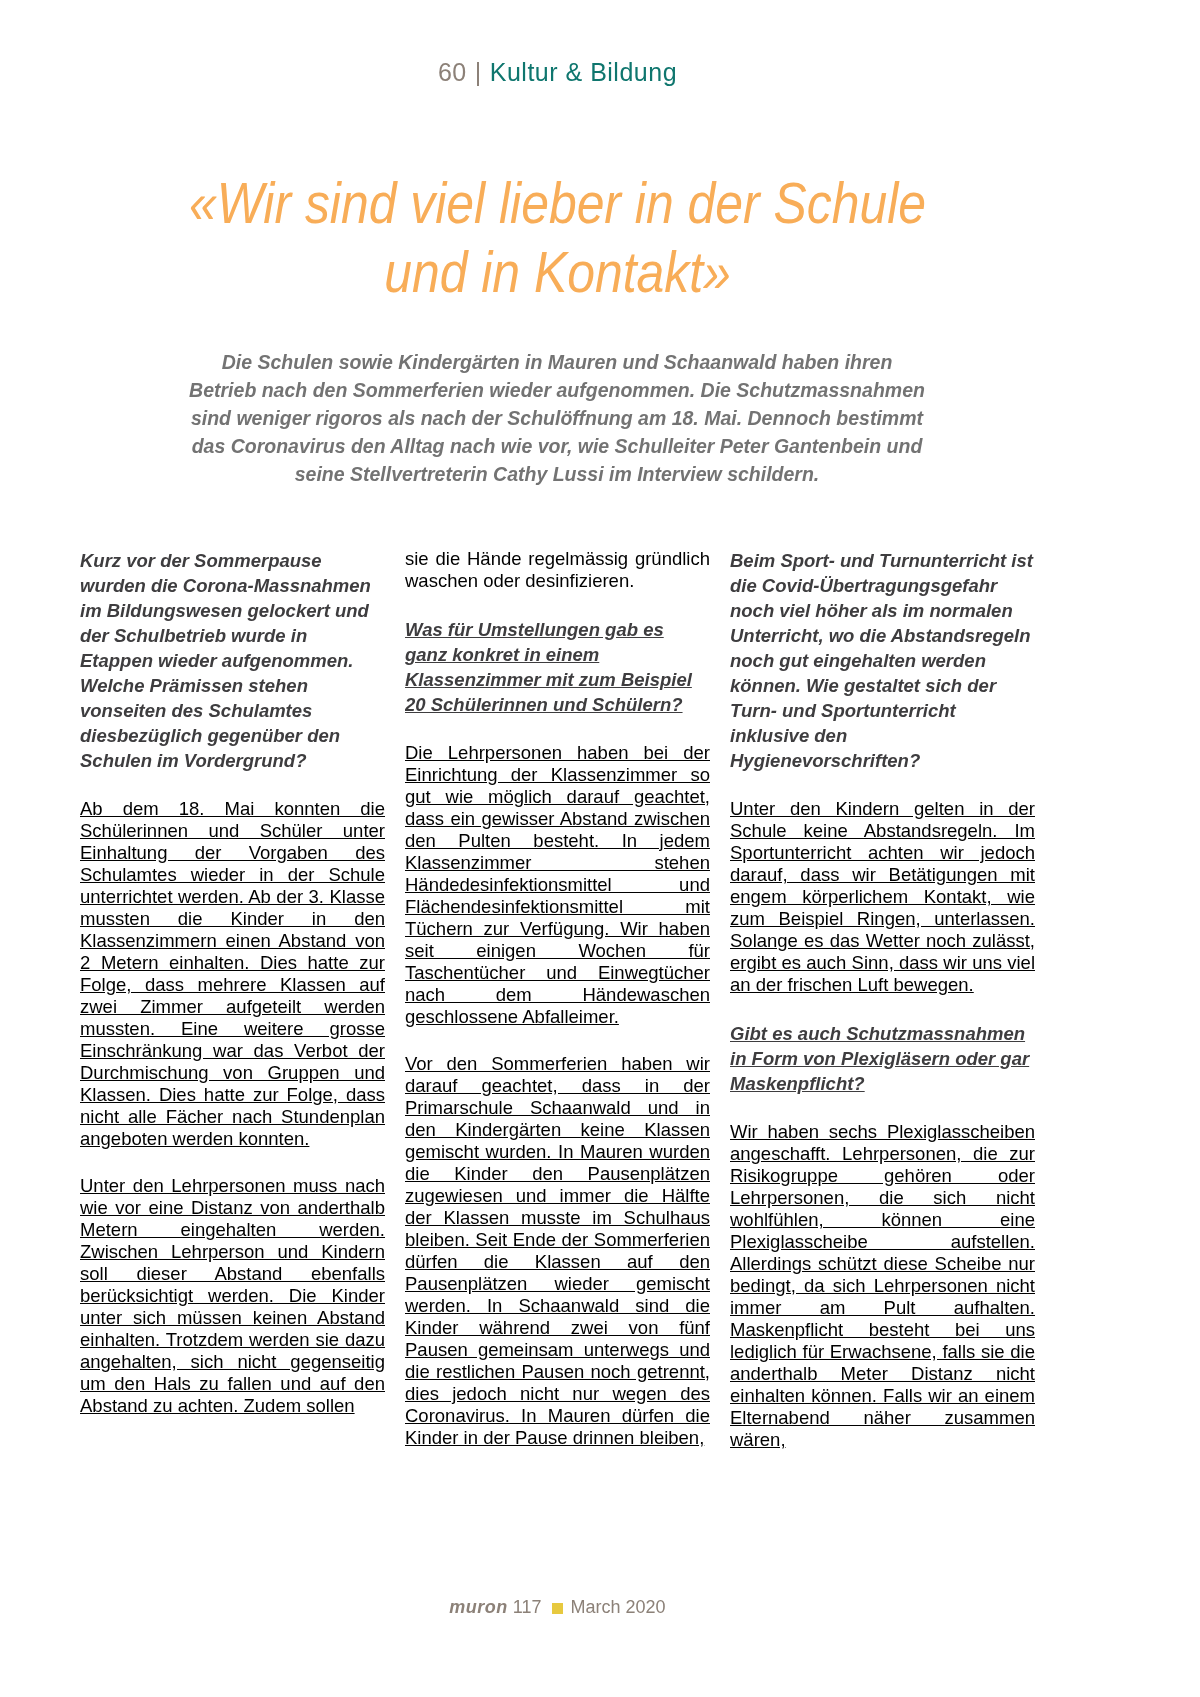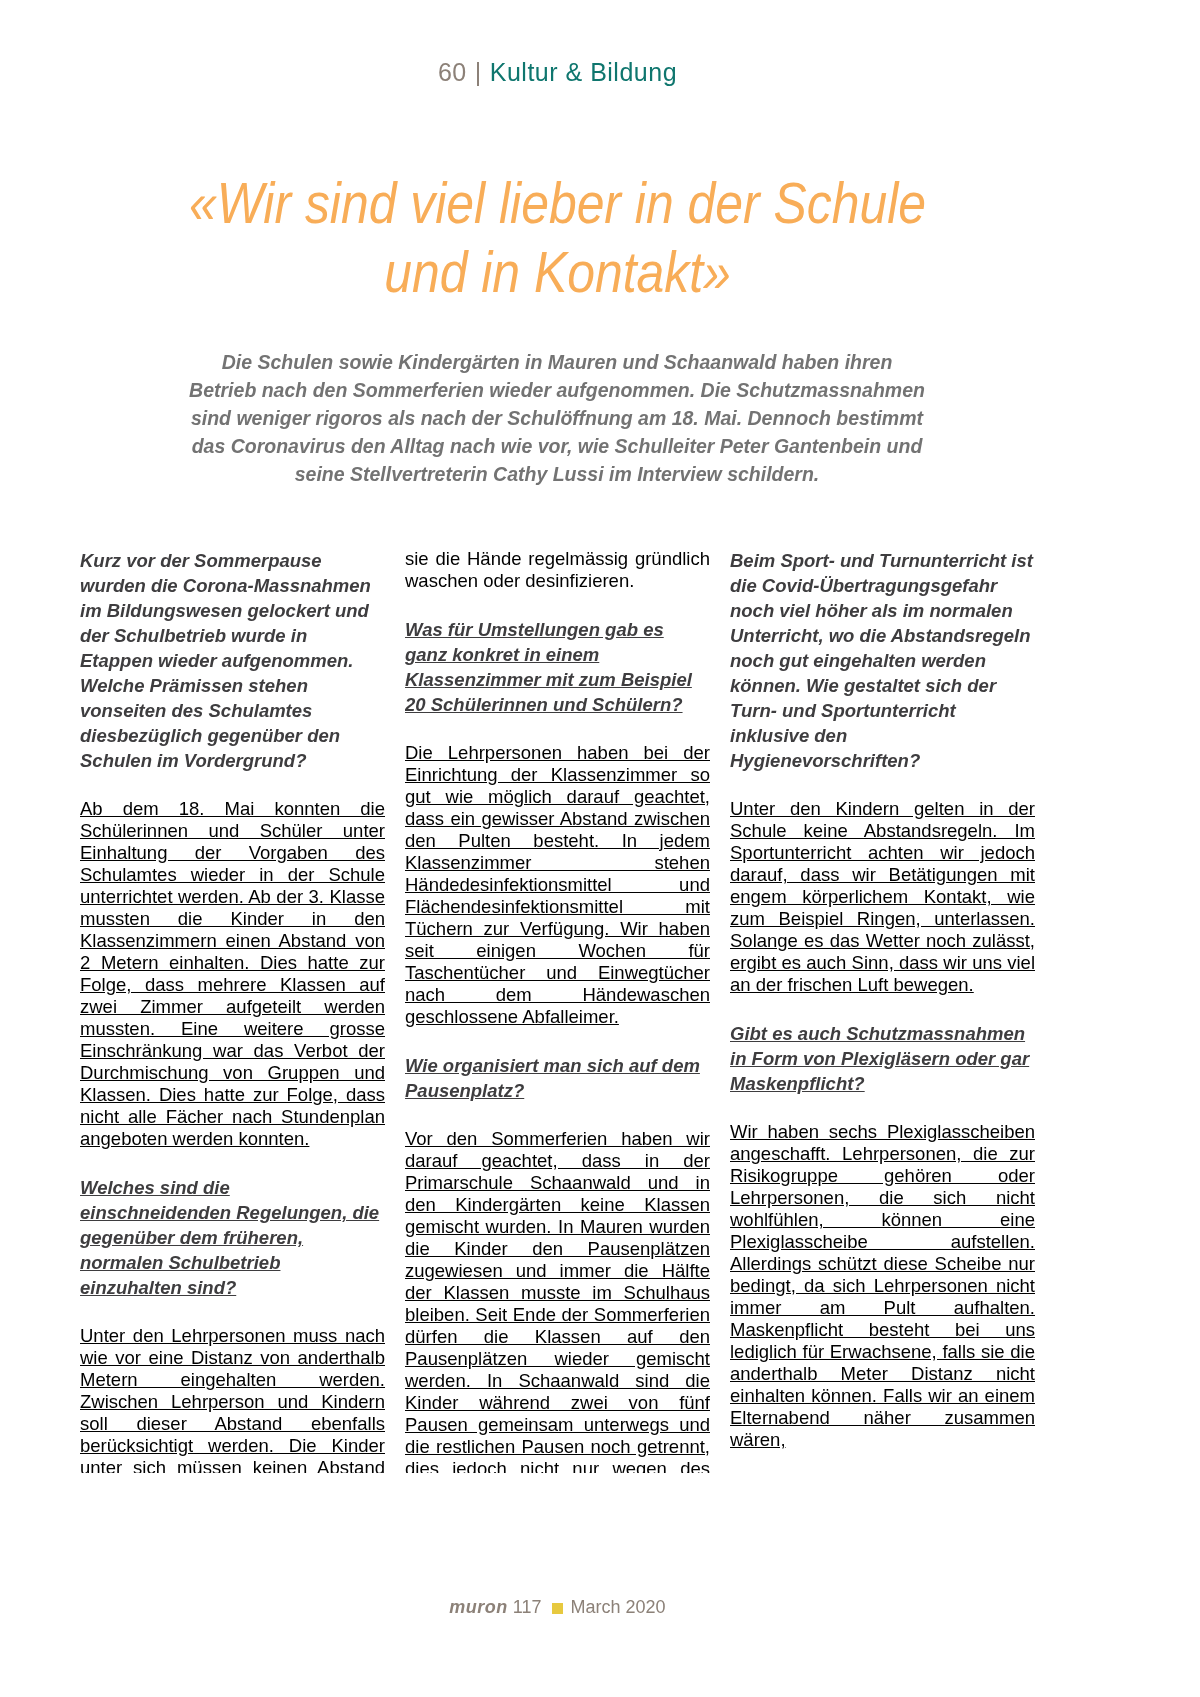--- a/index.html
+++ b/index.html
@@ -78,29 +78,27 @@
     <div class="tline">und in Kontakt»</div>
   </div>
 
   <div class="article-lead">Die Schulen sowie Kindergärten in Mauren und Schaanwald haben ihren Betrieb nach den Sommerferien wieder aufgenommen. Die Schutzmassnahmen sind weniger rigoros als nach der Schulöffnung am 18. Mai. Dennoch bestimmt das Coronavirus den Alltag nach wie vor, wie Schulleiter Peter Gantenbein und seine Stellvertreterin Cathy Lussi im Interview schildern.</div>
 
   <div class="columns">
 
     <div class="col">
       <p class="block qa-question">Kurz vor der Sommerpause wurden die Corona-Massnahmen im Bildungswesen gelockert und der Schulbetrieb wurde in Etappen wieder aufgenommen. Welche Prämissen stehen vonseiten des Schulamtes diesbezüglich gegenüber den Schulen im Vordergrund?</p>
       <p class="block qa-answer">Ab dem 18. Mai konnten die Schülerinnen und Schüler unter Einhaltung der Vorgaben des Schulamtes wieder in der Schule unterrichtet werden. Ab der 3. Klasse mussten die Kinder in den Klassenzimmern einen Abstand von 2 Metern einhalten. Dies hatte zur Folge, dass mehrere Klassen auf zwei Zimmer aufgeteilt werden mussten. Eine weitere grosse Einschränkung war das Verbot der Durchmischung von Gruppen und Klassen. Dies hatte zur Folge, dass nicht alle Fächer nach Stundenplan angeboten werden konnten.</p>
-      <p class="block qa-question">Welches sind die einschneidenden Regelungen, die gegenüber dem früheren, normalen Schulbetrieb einzuhalten sind?</p>
       <p class="block qa-answer">Unter den Lehrpersonen muss nach wie vor eine Distanz von anderthalb Metern eingehalten werden. Zwischen Lehrperson und Kindern soll dieser Abstand ebenfalls berücksichtigt werden. Die Kinder unter sich müssen keinen Abstand einhalten. Trotzdem werden sie dazu angehalten, sich nicht gegenseitig um den Hals zu fallen und auf den Abstand zu achten. Zudem sollen</p>
     </div>
 
     <div class="col">
       <p class="block qa-answer">sie die Hände regelmässig gründlich waschen oder desinfizieren.</p>
       <p class="block qa-question">Was für Umstellungen gab es ganz konkret in einem Klassenzimmer mit zum Beispiel 20 Schülerinnen und Schülern?</p>
       <p class="block qa-answer">Die Lehrpersonen haben bei der Einrichtung der Klassenzimmer so gut wie möglich darauf geachtet, dass ein gewisser Abstand zwischen den Pulten besteht. In jedem Klassenzimmer stehen Händedesinfektionsmittel und Flächendesinfektionsmittel mit Tüchern zur Verfügung. Wir haben seit einigen Wochen für Taschentücher und Einwegtücher nach dem Händewaschen geschlossene Abfalleimer.</p>
-      <p class="block qa-question">Wie organisiert man sich auf dem Pausenplatz?</p>
       <p class="block qa-answer">Vor den Sommerferien haben wir darauf geachtet, dass in der Primarschule Schaanwald und in den Kindergärten keine Klassen gemischt wurden. In Mauren wurden die Kinder den Pausenplätzen zugewiesen und immer die Hälfte der Klassen musste im Schulhaus bleiben. Seit Ende der Sommerferien dürfen die Klassen auf den Pausenplätzen wieder gemischt werden. In Schaanwald sind die Kinder während zwei von fünf Pausen gemeinsam unterwegs und die restlichen Pausen noch getrennt, dies jedoch nicht nur wegen des Coronavirus. In Mauren dürfen die Kinder in der Pause drinnen bleiben,</p>
     </div>
 
     <div class="col">
       <p class="block qa-question">Beim Sport- und Turnunterricht ist die Covid-Übertragungsgefahr noch viel höher als im normalen Unterricht, wo die Abstandsregeln noch gut eingehalten werden können. Wie gestaltet sich der Turn- und Sportunterricht inklusive den Hygienevorschriften?</p>
       <p class="block qa-answer">Unter den Kindern gelten in der Schule keine Abstandsregeln. Im Sportunterricht achten wir jedoch darauf, dass wir Betätigungen mit engem körperlichem Kontakt, wie zum Beispiel Ringen, unterlassen. Solange es das Wetter noch zulässt, ergibt es auch Sinn, dass wir uns viel an der frischen Luft bewegen.</p>
       <p class="block qa-question">Gibt es auch Schutzmassnahmen in Form von Plexigläsern oder gar Maskenpflicht?</p>
       <p class="block qa-answer">Wir haben sechs Plexiglasscheiben angeschafft. Lehrpersonen, die zur Risikogruppe gehören oder Lehrpersonen, die sich nicht wohlfühlen, können eine Plexiglasscheibe aufstellen. Allerdings schützt diese Scheibe nur bedingt, da sich Lehrpersonen nicht immer am Pult aufhalten. Maskenpflicht besteht bei uns lediglich für Erwachsene, falls sie die anderthalb Meter Distanz nicht einhalten können. Falls wir an einem Elternabend näher zusammen wären,</p>
     </div>
 

